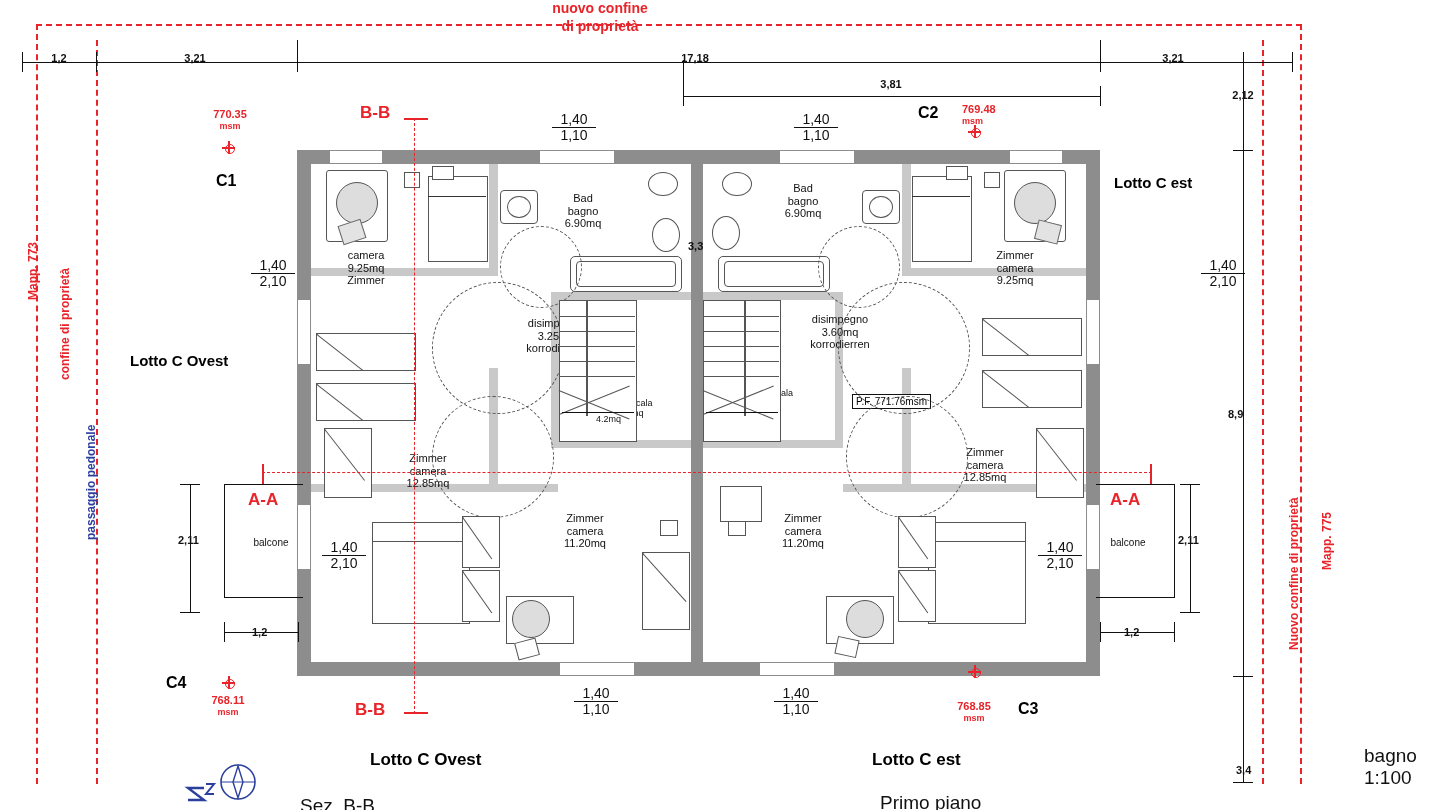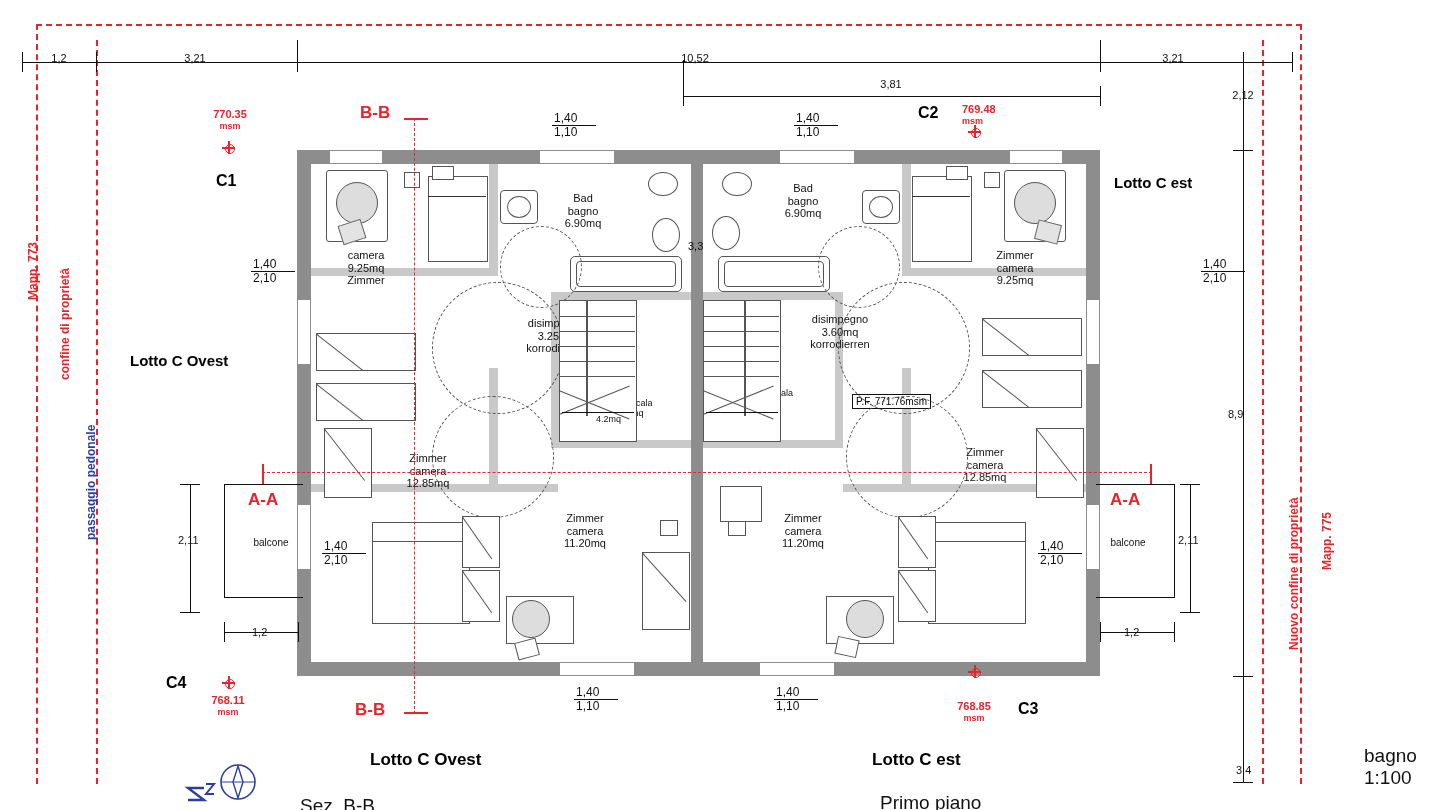--- a/index.html
+++ b/index.html
@@ -25,22 +25,22 @@
   .dashdot-v{position:absolute;border-left:1.6px solid #e8242a;}
 
   
   .wall{position:absolute;background:#8d8d8d;}
   .wall-l{position:absolute;background:#c9c9c9;}
   .room{position:absolute;background:#ffffff;}
 
   .lbl{position:absolute;font-size:11px;line-height:1.15;color:#111;}
   .lbl.sm{font-size:10px;}
   .lbl.xs{font-size:9px;}
-  .dim{position:absolute;font-size:11px;color:#111;}
-  .dimbox{position:absolute;font-size:12px;color:#111;text-align:left;line-height:1.1;}
+  .dim{position:absolute;font-size:11px;color:#111;font-weight:bold;}
+  .dimbox{position:absolute;font-size:14px;color:#111;text-align:center;line-height:1.1;}
   .dimbox .top{border-bottom:1px solid #111;padding:0 2px;}
   .dimbox .bot{padding:0 2px;}
 
   .tick{position:absolute;width:0;border-left:1px solid #111;}
   .tick-h{position:absolute;height:0;border-top:1px solid #111;}
 
   .cross{position:absolute;width:13px;height:13px;}
   .cross:before,.cross:after{content:"";position:absolute;background:#e8242a;}
   .cross:before{left:6px;top:0;width:1.5px;height:13px;}
   .cross:after{top:6px;left:0;height:1.5px;width:13px;}
@@ -67,39 +67,43 @@
 <body>
 
 <div id="stage">
 
   <div class="dash-red" style="left:36px;top:24px;width:1266px;"></div>
   <div class="dash-red-v" style="left:36px;top:24px;height:760px;"></div>
   <div class="dash-red-v" style="left:1300px;top:24px;height:760px;"></div>
   <div class="dash-red-v" style="left:96px;top:40px;height:744px;"></div>
   <div class="dash-red-v" style="left:1262px;top:40px;height:744px;"></div>
 
+  <div class="abs red b ctr" style="left:510px;top:0px;width:180px;font-size:14px;line-height:1.25;">
+    <div>nuovo confine</div>
+    <div>di proprietà</div>
+  </div>
 
   <div class="vrot red b" style="left:58px;top:380px;transform:rotate(-90deg);font-size:12px;">confine di proprietà</div>
   <div class="vrot red b" style="left:26px;top:300px;transform:rotate(-90deg);font-size:12px;">Mapp. 773</div>
   <div class="vrot blue b" style="left:84px;top:540px;transform:rotate(-90deg);font-size:12px;">passaggio pedonale</div>
 
   <div class="vrot red b" style="left:1287px;top:650px;transform:rotate(-90deg);font-size:12px;">Nuovo confine di proprietà</div>
   <div class="vrot red b" style="left:1320px;top:570px;transform:rotate(-90deg);font-size:12px;">Mapp. 775</div>
 
   <div class="hline" style="left:22px;top:62px;width:1270px;"></div>
   <div class="tick" style="left:22px;top:52px;height:20px;"></div>
   <div class="tick" style="left:96px;top:52px;height:20px;"></div>
   <div class="tick" style="left:297px;top:52px;height:20px;"></div>
   <div class="tick" style="left:1100px;top:52px;height:20px;"></div>
   <div class="tick" style="left:1243px;top:52px;height:20px;"></div>
   <div class="tick" style="left:1292px;top:52px;height:20px;"></div>
 
   <div class="dim ctr" style="left:44px;top:52px;width:30px;">1,2</div>
   <div class="dim ctr" style="left:170px;top:52px;width:50px;">3,21</div>
-  <div class="dim ctr" style="left:660px;top:52px;width:70px;">10,52</div>
+  <div class="dim ctr" style="left:660px;top:52px;width:70px;">17,18</div>
   <div class="dim ctr" style="left:1148px;top:52px;width:50px;">3,21</div>
   <div class="dim ctr" style="left:1218px;top:89px;width:50px;">2,12</div>
 
   <div class="hline" style="left:683px;top:96px;width:417px;"></div>
   <div class="tick" style="left:683px;top:86px;height:20px;"></div>
   <div class="tick" style="left:1100px;top:86px;height:20px;"></div>
   <div class="dim ctr" style="left:866px;top:78px;width:50px;">3,81</div>
 
   <div class="vline" style="left:297px;top:40px;height:22px;"></div>
   <div class="vline" style="left:1100px;top:40px;height:22px;"></div>

